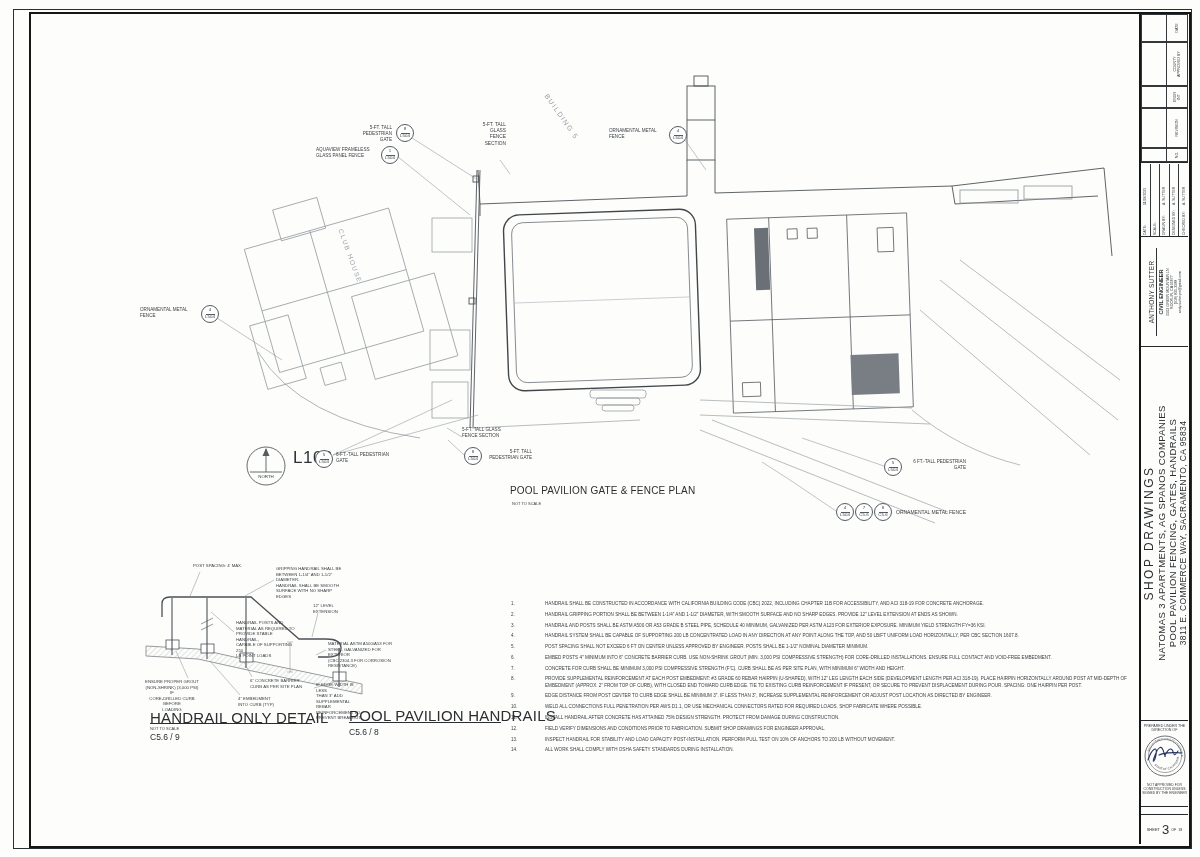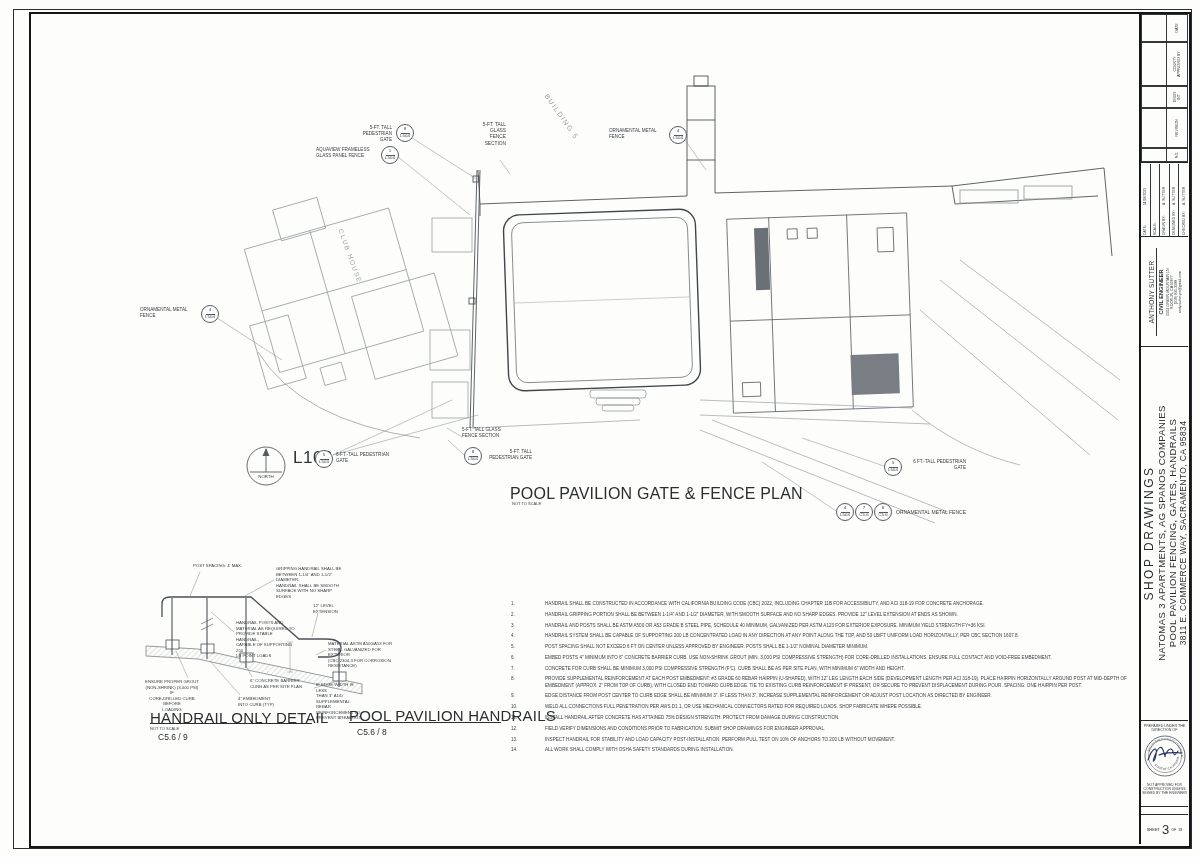--- a/index.html
+++ b/index.html
@@ -10,21 +10,21 @@
   .r{text-align:right;}
   .c{text-align:center;}
   .callout{position:absolute;width:16px;height:16px;border:1px solid #565b60;border-radius:50%;
            display:flex;flex-direction:column;align-items:center;justify-content:center;
            font-size:4.4px;line-height:1.1;color:#3a3e42;background:#fff;z-index:3;}
   .callout .num{border-bottom:0.7px solid #565b60;min-width:9px;text-align:center;padding-bottom:0.5px;}
   .callout .ref{padding-top:0.5px;}
   .dtitle{position:absolute;font-size:15px;color:#2b2e31;letter-spacing:0.2px;}
   .rule{position:absolute;background:#2b2e31;height:0.8px;}
   .tiny{font-size:4px;}
-  .ref-num{position:absolute;font-size:8.5px;color:#2b2e31;margin-left:8px;}
+  .ref-num{position:absolute;font-size:8.5px;color:#2b2e31;}
   
   .rotwrap{position:absolute;overflow:visible;}
   .rot{transform-origin:0 0;position:absolute;left:0;top:0;}
   .tb-line{position:absolute;background:#26292c;}
   .tb-cellborder{border:0.6px solid #35383b;box-sizing:border-box;}
   .notes{position:absolute;left:508px;top:601px;width:620px;}
   .note{display:flex;margin-bottom:4.6px;font-size:4.6px;line-height:1.35;color:#3a3e42;}
   .note .n{width:34px;flex:none;padding-left:3px;}
   .note .t{flex:1;}
   .bigL{position:absolute;font-size:17px;letter-spacing:0.5px;color:#2e3236;}
@@ -252,21 +252,21 @@
 <div class="callout" style="left:855px;top:503px;">
   <div class="num">7</div>
   <div class="ref">C5.6</div>
 </div>
 <div class="callout" style="left:874px;top:503px;">
   <div class="num">8</div>
   <div class="ref">C5.6</div>
 </div>
 <div class="lbl" style="left:896px;top:509px;width:80px;font-size:5px;">ORNAMENTAL METAL FENCE</div>
 
-<div class="dtitle" style="left:510px;top:485px;font-size:16px;">POOL PAVILION GATE &amp; FENCE PLAN</div>
+<div class="dtitle" style="left:510px;top:485px;font-size:10px;">POOL PAVILION GATE &amp; FENCE PLAN</div>
 <div class="lbl tiny" style="left:512px;top:501px;">NOT TO SCALE</div>
 
 <div class="lbl" style="left:193px;top:563px;width:70px;font-size:4.3px;">POST SPACING: 4' MAX.</div>
 <div class="lbl" style="left:276px;top:566px;width:70px;font-size:4.3px;">GRIPPING HANDRAIL SHALL BE
 BETWEEN 1-1/4" AND 1-1/2" DIAMETER.
 HANDRAIL SHALL BE SMOOTH
 SURFACE WITH NO SHARP EDGES</div>
 <div class="lbl" style="left:313px;top:603px;width:32px;font-size:4.3px;">12" LEVEL
 EXTENSION</div>
 <div class="lbl" style="left:236px;top:620px;width:60px;font-size:4.3px;">HANDRAIL POSTS AND

